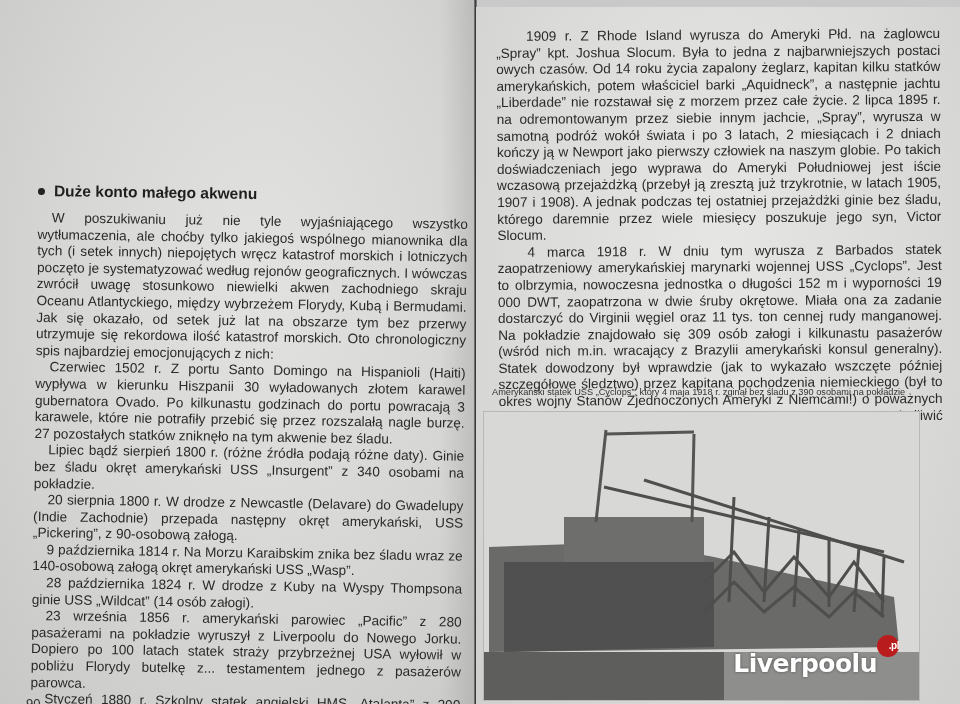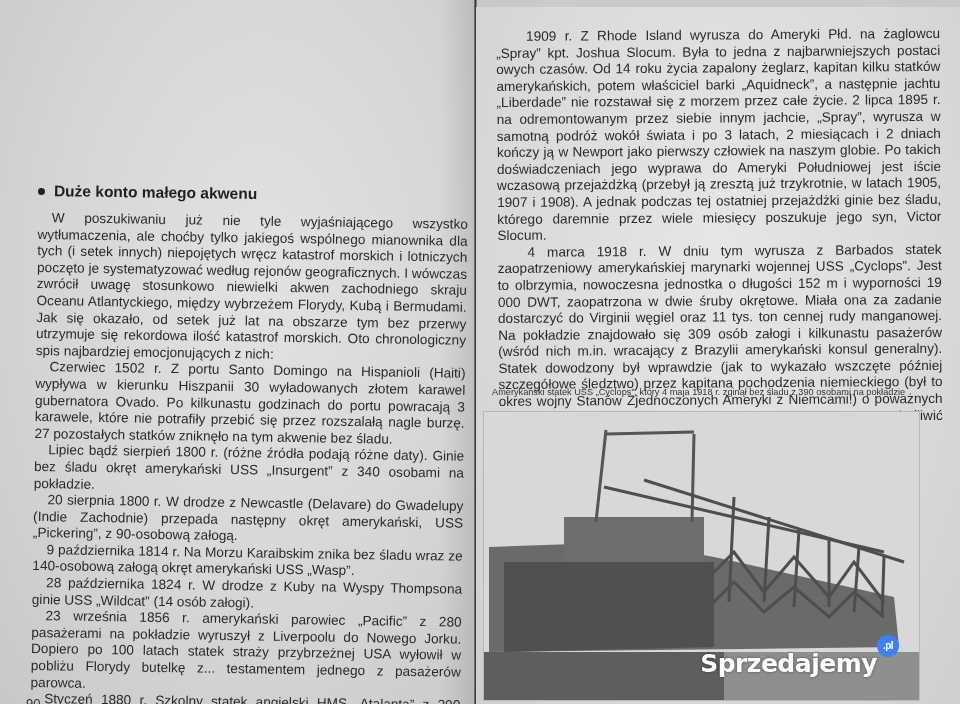--- a/index.html
+++ b/index.html
@@ -61,22 +61,22 @@
     }
     .photo svg { display: block; }
     .watermark {
       position: absolute; right: 42px; bottom: 22px;
       font-family: "DejaVu Sans", sans-serif; font-weight: bold;
       font-size: 25px; color: #ffffff; letter-spacing: -0.5px;
       text-shadow: 0 0 3px rgba(0,0,0,0.45);
     }
     .watermark .badge {
       position: absolute; right: -22px; top: -14px;
-      width: 22px; height: 22px; border-radius: 50%; background: #3b82f6;
-      color: #fff; font-size: 10px; line-height: 22px; text-align: center;
+      width: 22px; height: 22px; border-radius: 50%; background: #b91c1c;
+      color: #fff; font-size: 10px; line-height: 22px; text-align: right;
       text-shadow: none; font-family: "Liberation Sans", sans-serif;
     }
   </style>
 </head>
 <body>
 
 <div class="spread">
 
   <div class="page page-left">
     <div class="spine-shadow"></div>
@@ -138,19 +138,19 @@
           <line x1="315" y1="118" x2="310" y2="195"></line>
           <line x1="345" y1="125" x2="345" y2="195"></line>
           <line x1="375" y1="135" x2="370" y2="200"></line>
           <line x1="400" y1="145" x2="398" y2="205"></line>
           <path d="M220 170 L250 140 L280 180 L310 145 L345 185 L370 150 L400 190"></path>
           <path d="M220 200 L250 170 L280 200 L310 175 L345 205 L370 180 L400 205"></path>
         </g>
         <rect x="0" y="0" width="437" height="290" fill="#ffffff" opacity="0.0" filter="url(#grain)"></rect>
       </svg>
       <div class="watermark">
-        <span>Sprzedajemy</span>
+        <span>Liverpoolu</span>
         <span class="badge">.pl</span>
       </div>
     </div>
   </div>
 
 </div>
 
 </body></html>

